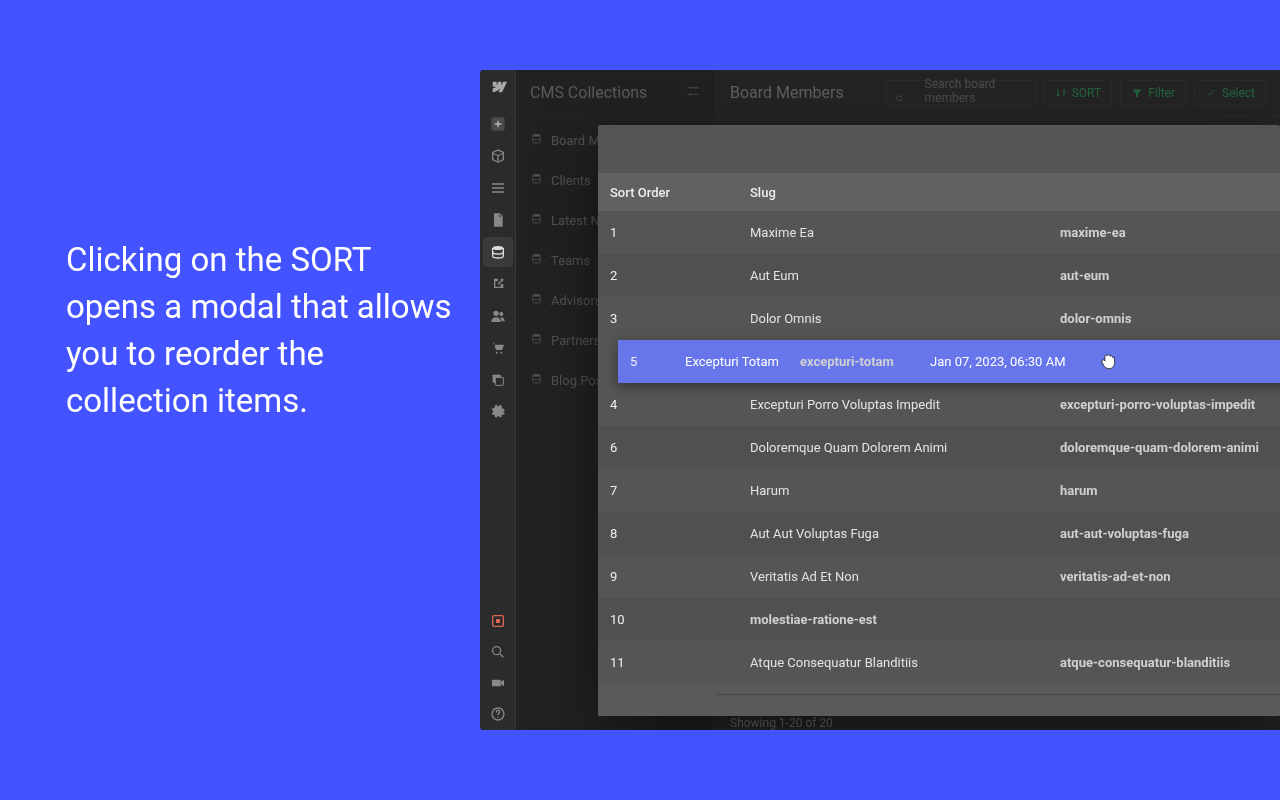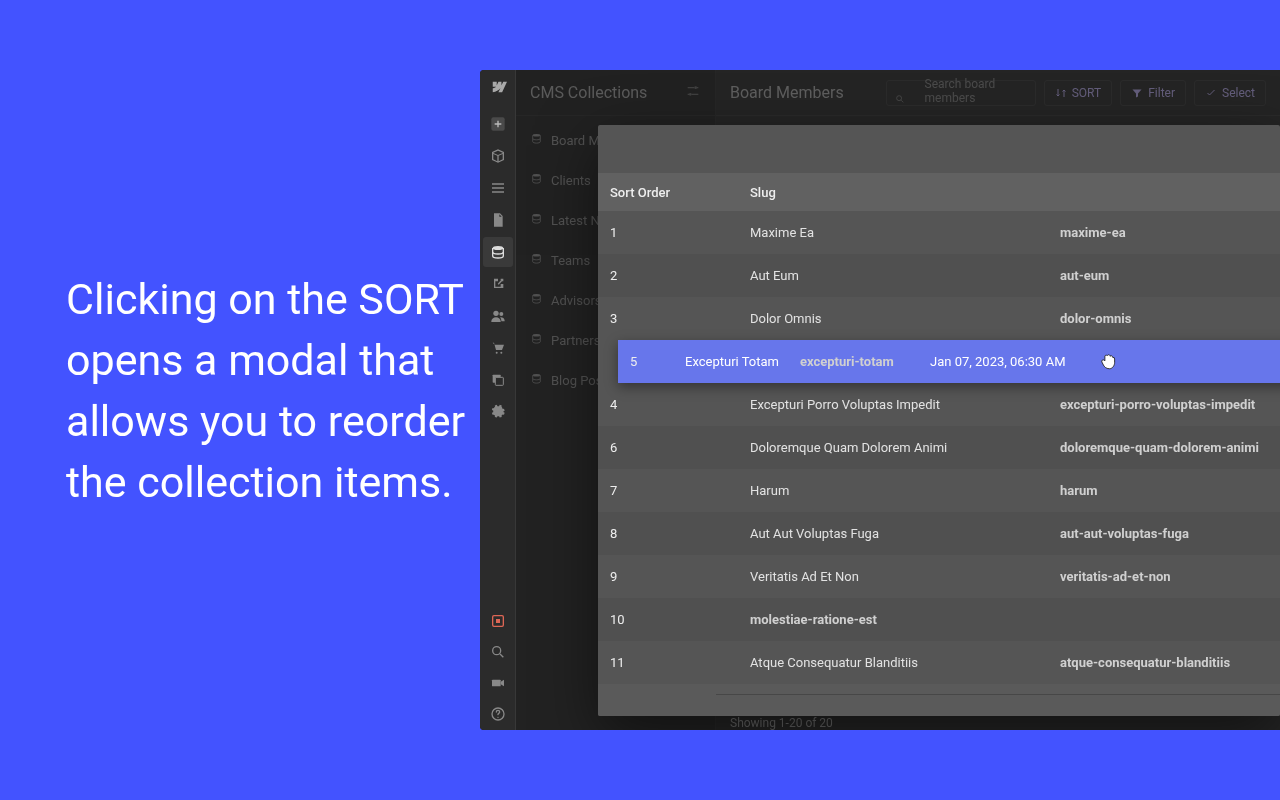--- a/index.html
+++ b/index.html
@@ -7,24 +7,24 @@
   width: 1280px;
   height: 800px;
   background: #4353ff;
   font-family: -apple-system, BlinkMacSystemFont, "Segoe UI", Roboto, sans-serif;
   overflow: hidden;
   position: relative;
 }
 .caption {
   position: absolute;
   left: 66px;
-  top: 269px;
+  top: 237px;
   width: 400px;
   color: #fff;
-  font-size: 43px;
+  font-size: 33px;
   line-height: 1.42;
   font-weight: 400;
 }
 .app-window {
   position: absolute;
   right: 0;
   top: 70px;
   width: 800px;
   height: 660px;
   background: #1e1e1e;
@@ -125,21 +125,21 @@
 .toolbar-btn {
   background: #2a2a2a;
   border: 1px solid #3a3a3a;
   border-radius: 3px;
   height: 26px;
   padding: 0 10px;
   display: flex;
   align-items: center;
   gap: 5px;
   font-size: 12px;
-  color: #c4b5fd;
+  color: #22c55e;
 }
 .main-footer {
   height: 36px;
   border-top: 1px solid #383838;
   display: flex;
   align-items: flex-end;
   padding: 0 14px;
   font-size: 12px;
   color: #888;
   margin-top: auto;

